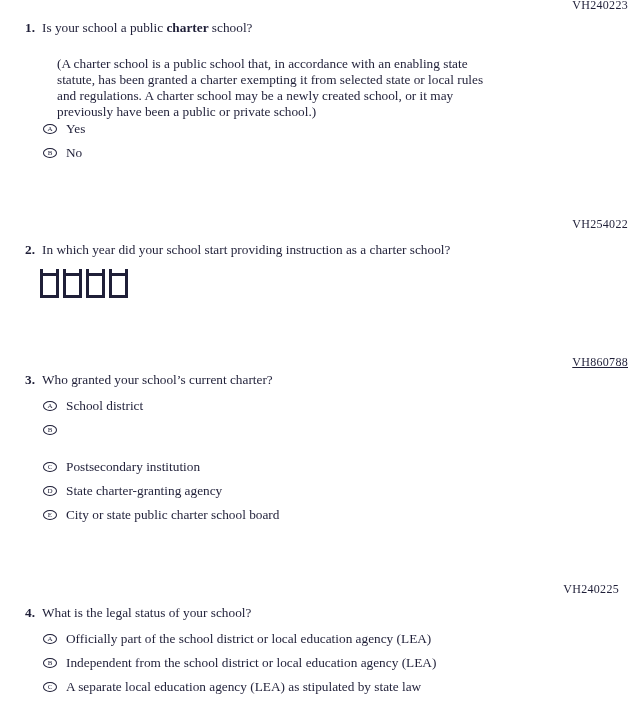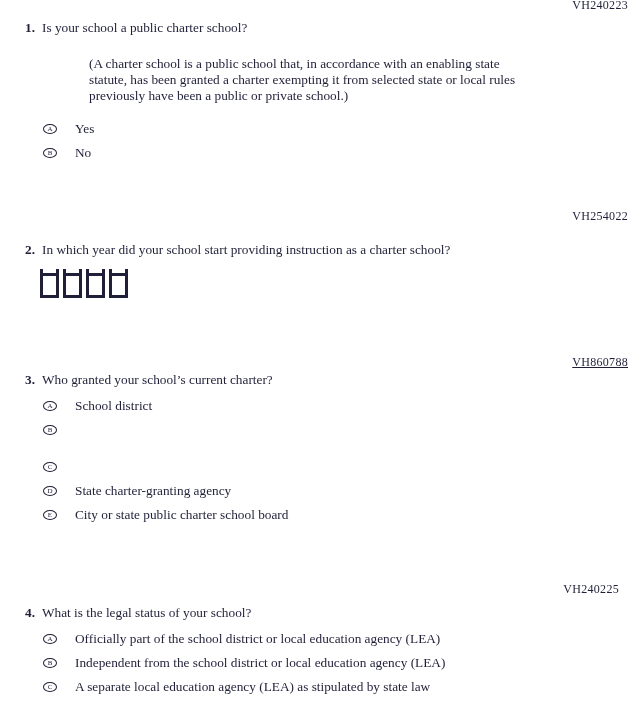--- a/index.html
+++ b/index.html
@@ -27,25 +27,24 @@
     display: flex;
     font-size: 13.3px;
     line-height: 16px;
     white-space: nowrap;
   }
   .qnum {
     font-weight: bold;
     width: 17px;
     flex: none;
   }
-  .qtext b { font-weight: normal; text-align: right; }
+  .qtext b { font-weight: bold; text-align: right; }
   .note {
     font-size: 13.3px;
     line-height: 16px;
-    margin-left: 32px;
   }
   .note div { white-space: nowrap; }
   .opt {
     display: flex;
     align-items: flex-start;
     font-size: 13.3px;
     line-height: 16px;
   }
   .bubble {
     box-sizing: border-box;
@@ -58,21 +57,21 @@
     display: flex;
     align-items: center;
     justify-content: center;
   }
   .bubble span {
     font-size: 7px;
     line-height: 1;
     transform: translateY(-0.5px);
   }
   .opt .lbl {
-    margin-left: 18px;
+    margin-left: 9px;
     white-space: nowrap;
   }
   .yearboxes {
     display: flex;
     gap: 4px;
     padding-top: 5px;
   }
   .ybox {
     position: relative;
     box-sizing: border-box;
@@ -98,36 +97,37 @@
 <div class="sheet">
 
   <div class="abs code" style="top:1px; right:3px;">VH240223</div>
   <div class="abs qrow" style="top:20px; left:25px;">
     <span class="qnum">1.</span>
     <span class="qtext"><span>Is your school a public </span><b>charter</b><span> school?</span></span>
   </div>
   <div class="abs note" style="top:56px; left:57px;">
     <div>(A charter school is a public school that, in accordance with an enabling state</div>
     <div>statute, has been granted a charter exempting it from selected state or local rules</div>
+    <div>and regulations. A charter school may be a newly created school, or it may</div>
     <div>previously have been a public or private school.)</div>
   </div>
   <div class="abs opt" style="top:121px; left:43px;">
     <span class="bubble">
         <span>A</span>
       </span>
     <span class="lbl">Yes</span>
   </div>
   <div class="abs opt" style="top:145px; left:43px;">
     <span class="bubble">
         <span>B</span>
       </span>
     <span class="lbl">No</span>
   </div>
 
-  <div class="abs code" style="top:212px; right:3px;">VH254022</div>
+  <div class="abs code" style="top:220px; right:3px;">VH254022</div>
   <div class="abs qrow" style="top:242px; left:25px;">
     <span class="qnum">2.</span>
     <span class="qtext">In which year did your school start providing instruction as a charter school?</span>
   </div>
   <div class="abs yearboxes" style="top:268px; left:40px;">
       <div class="ybox"></div>
       <div class="ybox"></div>
       <div class="ybox"></div>
       <div class="ybox"></div>
     </div>
@@ -147,20 +147,21 @@
     <span class="bubble">
         <span>B</span>
       </span>
     <span class="lbl">
     </span>
   </div>
   <div class="abs opt" style="top:459px; left:43px;">
     <span class="bubble">
         <span>C</span>
       </span>
+    <span class="lbl">Postsecondary institution</span>
   </div>
   <div class="abs opt" style="top:483px; left:43px;">
     <span class="bubble">
         <span>D</span>
       </span>
     <span class="lbl">State charter-granting agency</span>
   </div>
   <div class="abs opt" style="top:507px; left:43px;">
     <span class="bubble">
         <span>E</span>

